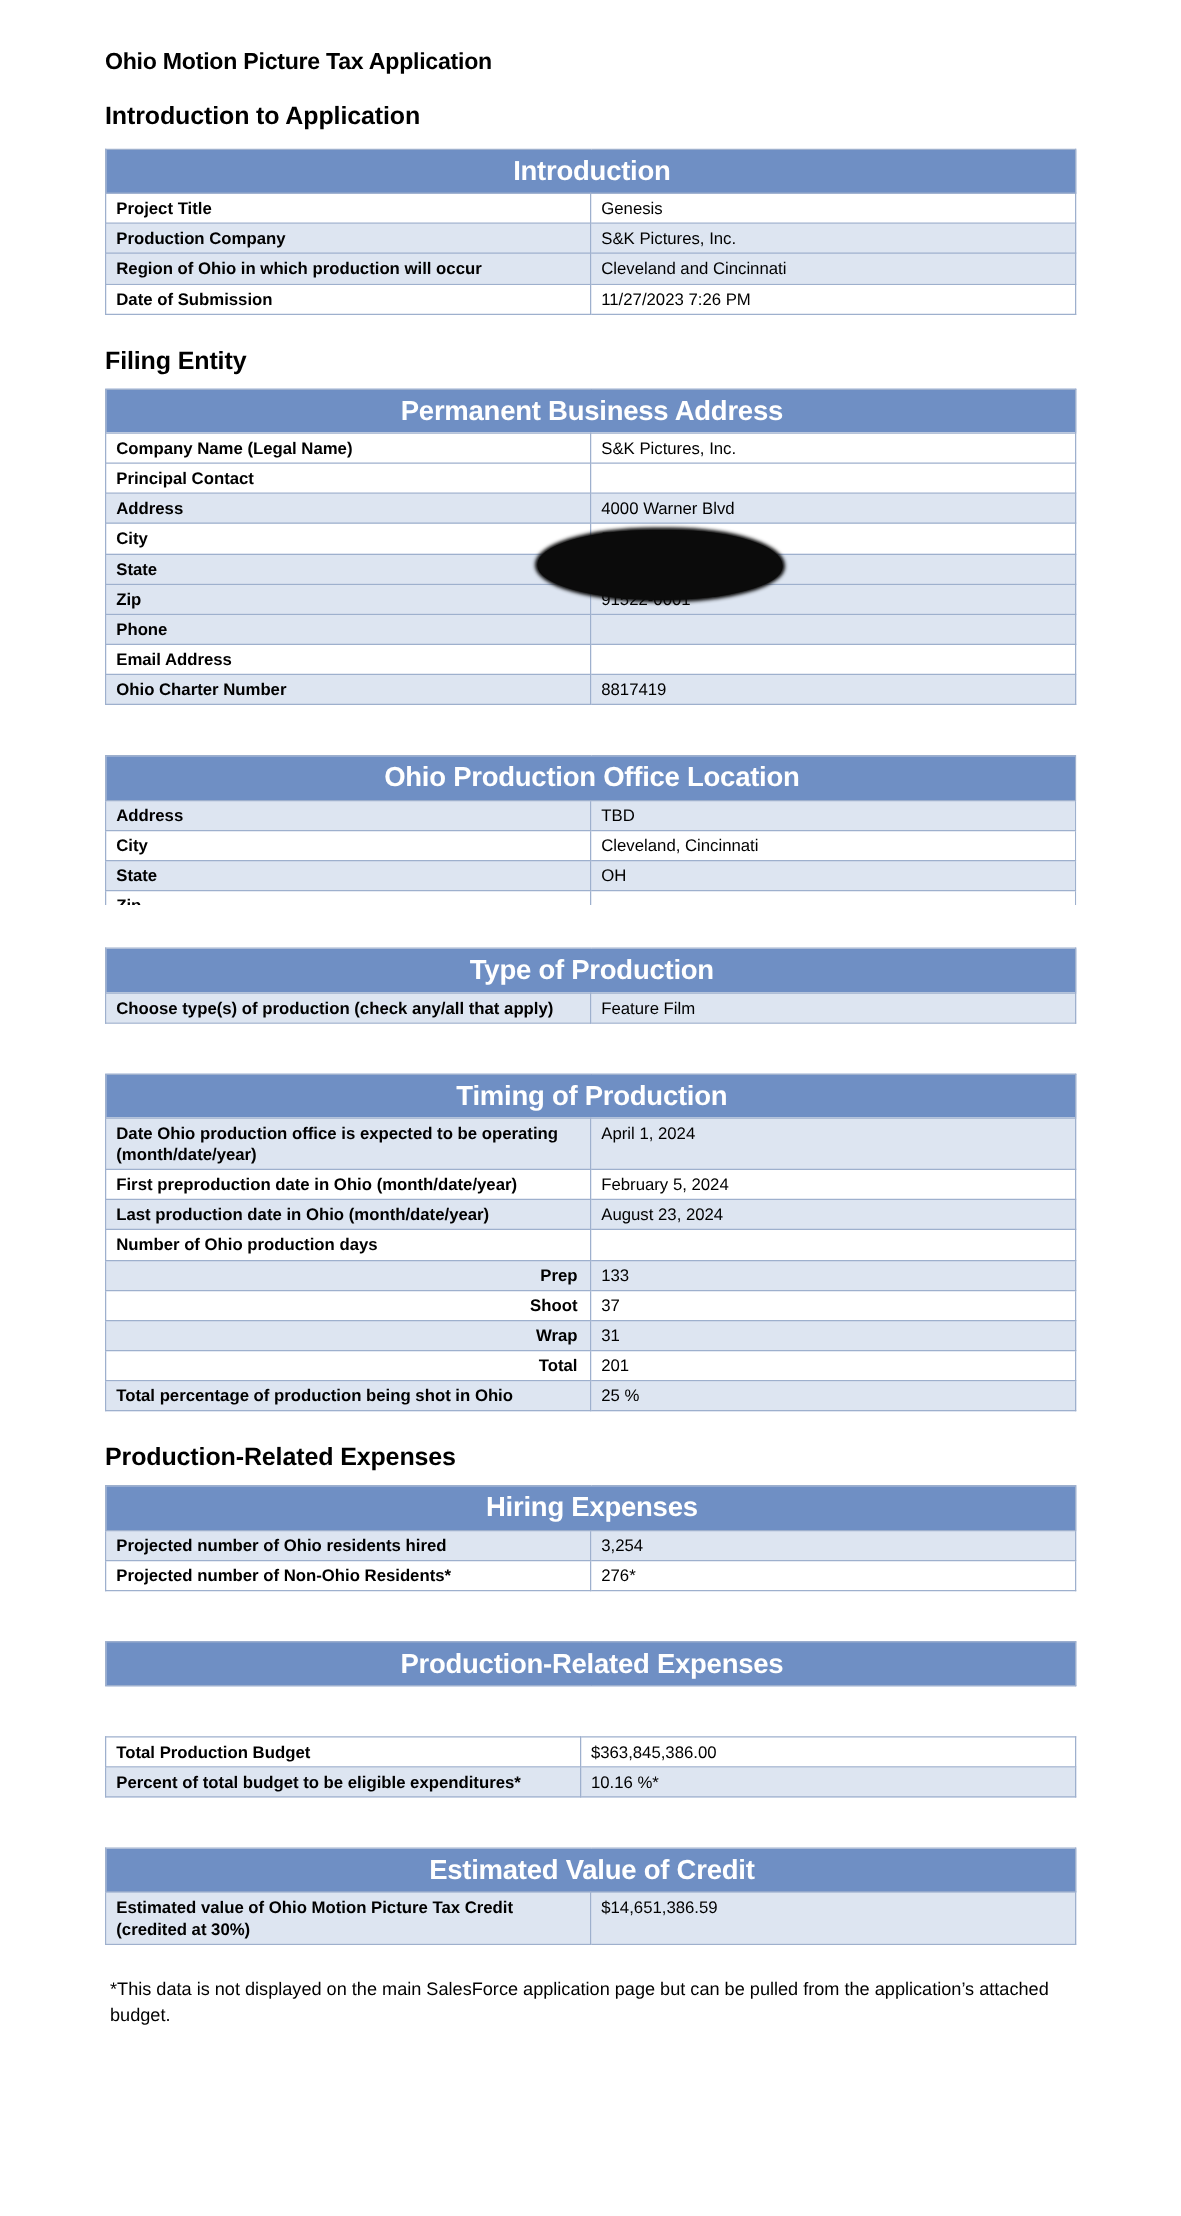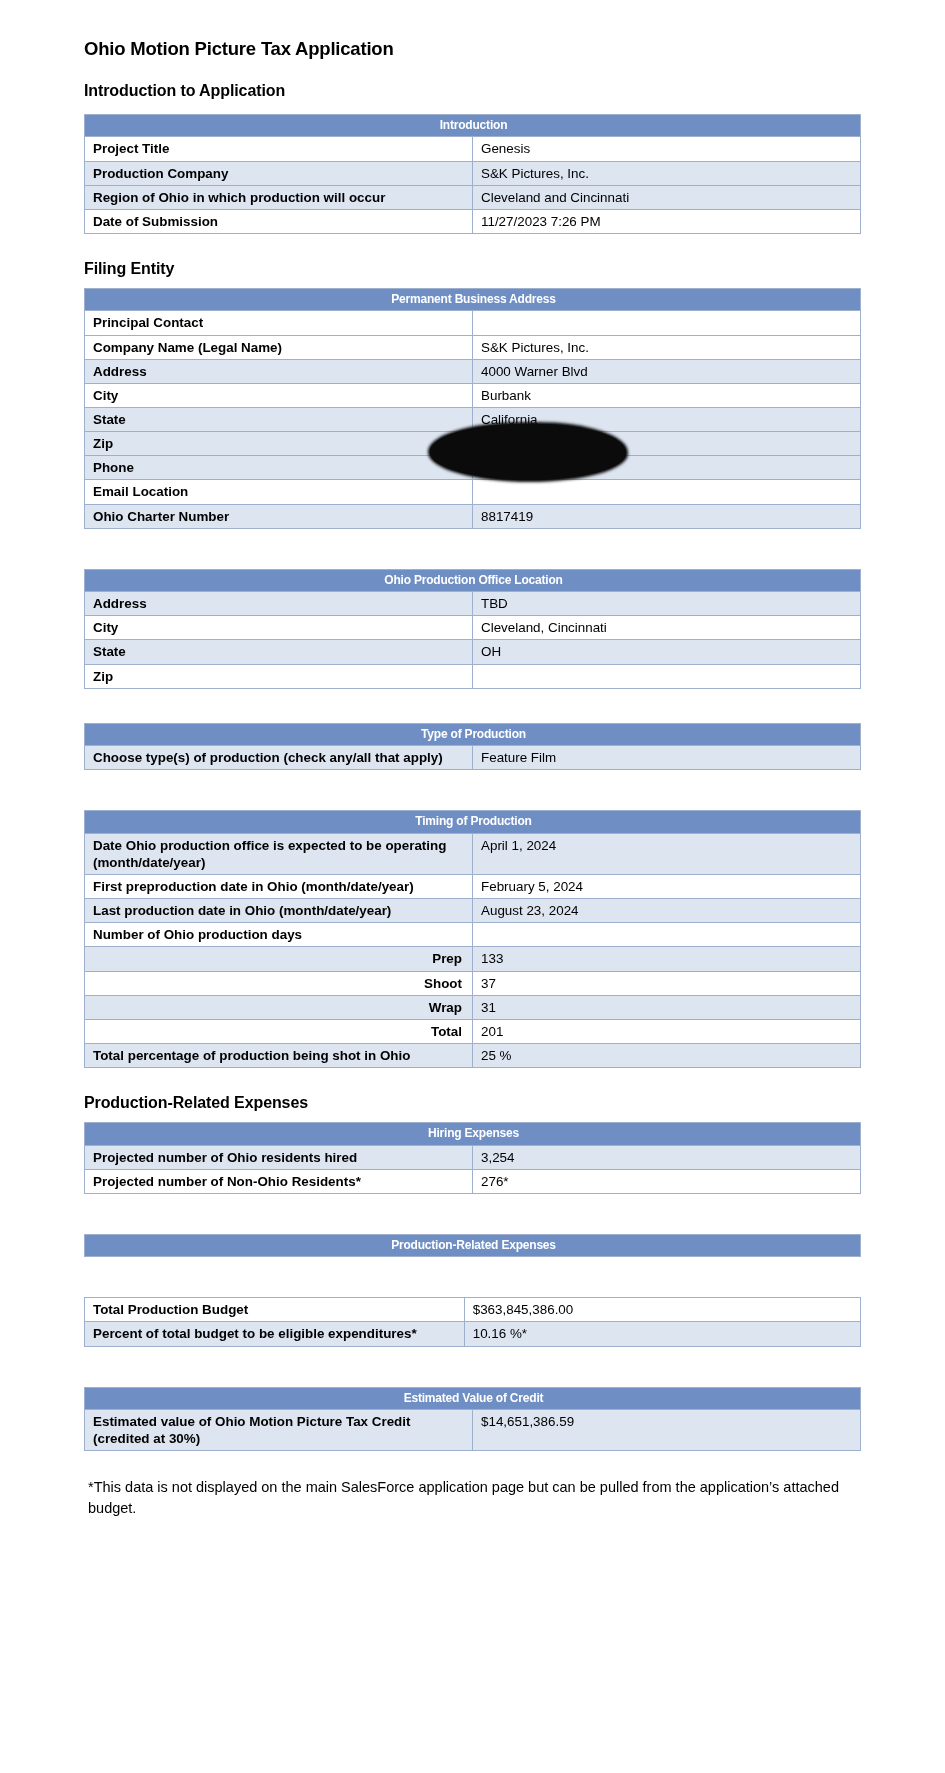--- a/index.html
+++ b/index.html
@@ -18,21 +18,21 @@
     padding: 30px 84px 20px 84px;
     box-sizing: border-box;
   }
   h1.doc-title {
     font-size: 18.5px;
     font-weight: bold;
     margin: 8px 0 22px 0;
     letter-spacing: -0.2px;
   }
   h2.section-title {
-    font-size: 16px;
+    font-size: 20px;
     font-weight: bold;
     margin: 0 0 14px 0;
     letter-spacing: -0.1px;
   }
   h2.section-title.tight {
     margin-top: 2px;
     margin-bottom: 10px;
   }
   table.tbl {
     border-collapse: collapse;
@@ -43,21 +43,21 @@
   }
   table.tbl td, table.tbl th {
     border: 1px solid #9eb0cd;
     padding: 3px 6px 3px 8px;
     vertical-align: top;
     line-height: 1.28;
   }
   .thead th {
     background: #6f8fc4;
     color: #ffffff;
-    font-size: 12px;
+    font-size: 22px;
     font-weight: bold;
     text-align: center;
     padding: 5px 4px 6px 4px;
     border: 1px solid #6f8fc4;
     letter-spacing: -0.2px;
   }
   .lbl {
     font-weight: bold;
     width: 47%;
   }
@@ -140,27 +140,27 @@
 
   <h2 class="section-title tight">Filing Entity</h2>
 
   <div class="wrapper-block block-gap-xl">
     <table class="tbl">
       <tbody>
           <tr class="thead">
         <th colspan="2">Permanent Business Address</th>
       </tr>
       <tr class="plain">
+        <td class="lbl">Company Name (Legal Name)</td>
+        <td class="val">S&amp;K Pictures, Inc.</td>
+      </tr>
+      <tr class="plain">
         <td class="lbl">Principal Contact</td>
         <td class="val"></td>
       </tr>
-      <tr class="plain">
-        <td class="lbl">Company Name (Legal Name)</td>
-        <td class="val">S&amp;K Pictures, Inc.</td>
-      </tr>
       <tr class="alt">
         <td class="lbl">Address</td>
         <td class="val">4000 Warner Blvd</td>
       </tr>
       <tr class="plain">
         <td class="lbl">City</td>
         <td class="val">Burbank</td>
       </tr>
       <tr class="alt">
         <td class="lbl">State</td>
@@ -168,21 +168,21 @@
       </tr>
       <tr class="alt">
         <td class="lbl">Zip</td>
         <td class="val">91522-0001</td>
       </tr>
       <tr class="alt">
         <td class="lbl">Phone</td>
         <td class="val"></td>
       </tr>
       <tr class="plain">
-        <td class="lbl">Email Location</td>
+        <td class="lbl">Email Address</td>
         <td class="val"></td>
       </tr>
       <tr class="alt">
         <td class="lbl">Ohio Charter Number</td>
         <td class="val">8817419</td>
       </tr>
     </tbody>
       </table>
   </div>
 

